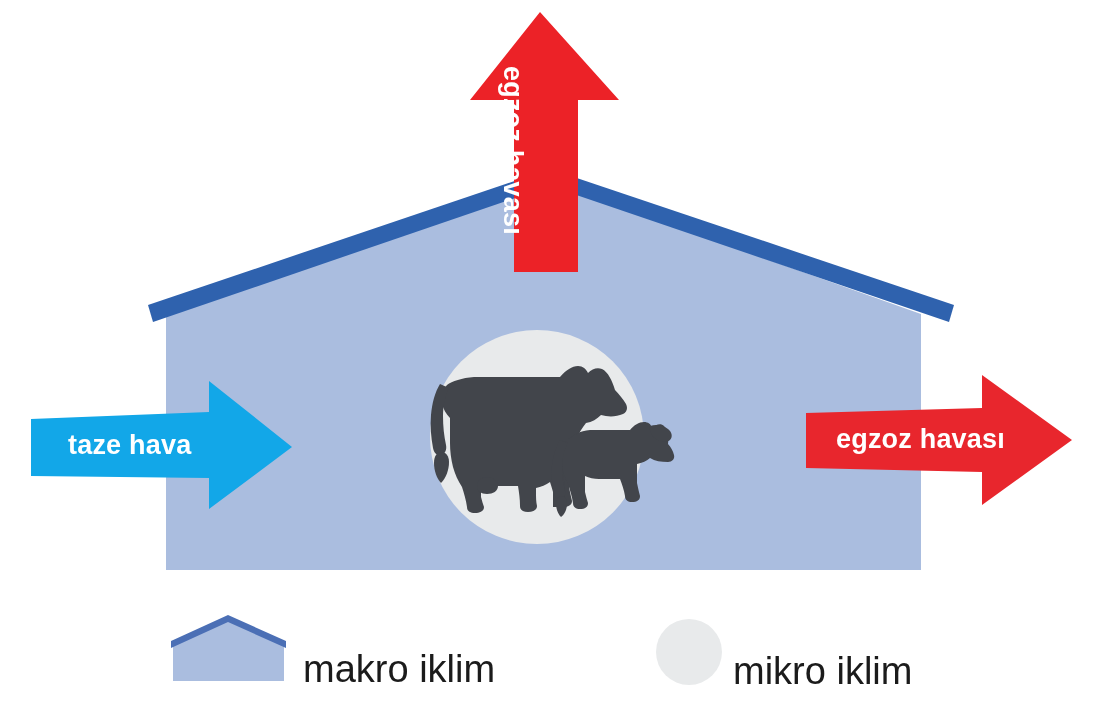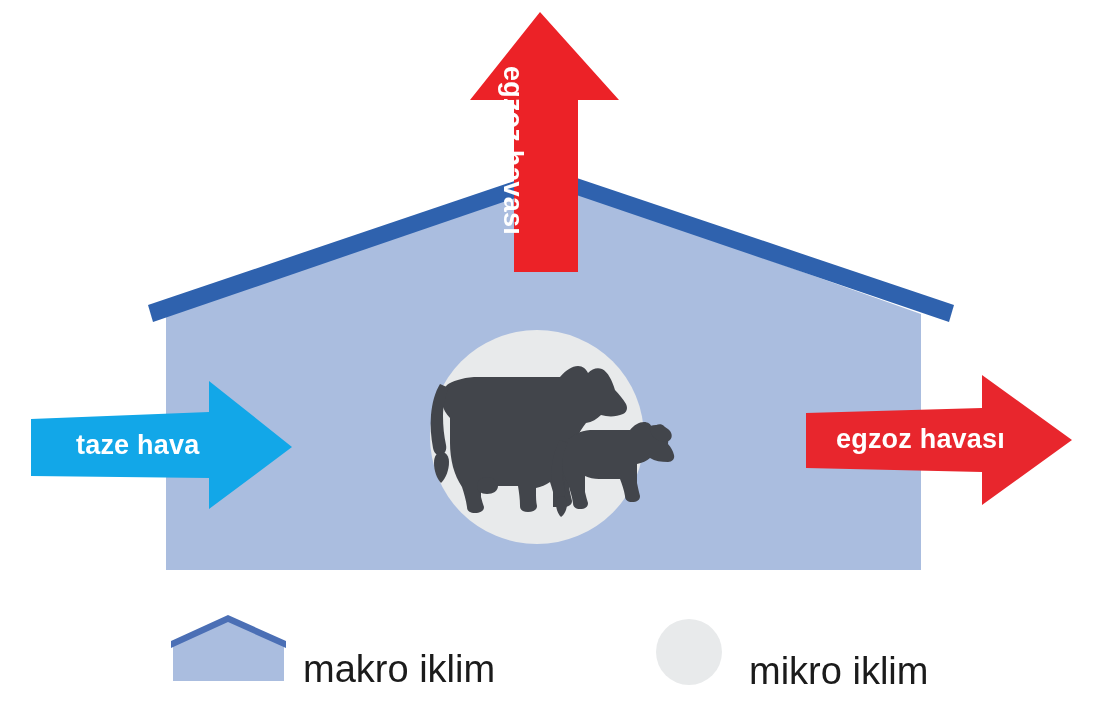--- a/index.html
+++ b/index.html
@@ -30,21 +30,20 @@
   }
   .arrow-label {
     color: #ffffff;
     font-weight: 700;
     font-size: 27px;
     letter-spacing: 0.2px;
   }
   #label-fresh-air {
     left: 68px;
     top: 430px;
-    margin-left: 8px;
   }
   #label-exhaust-side {
     left: 836px;
     top: 424px;
   }
   #label-exhaust-top {
     left: 528px;
     top: 66px;
     transform-origin: left top;
     transform: rotate(90deg);
@@ -54,21 +53,20 @@
     font-size: 38px;
     font-weight: 400;
   }
   #legend-macro-label {
     left: 303px;
     top: 648px;
   }
   #legend-micro-label {
     left: 733px;
     top: 650px;
-    margin-left: 16px;
   }
 </style>
 </head>
 <body>
 
 <div id="stage">
 
   <svg id="scene" viewBox="0 0 1100 710" xmlns="http://www.w3.org/2000/svg">
 
     <polygon points="166,314 550,182 921,314 921,570 166,570" fill="#aabddf"></polygon>

